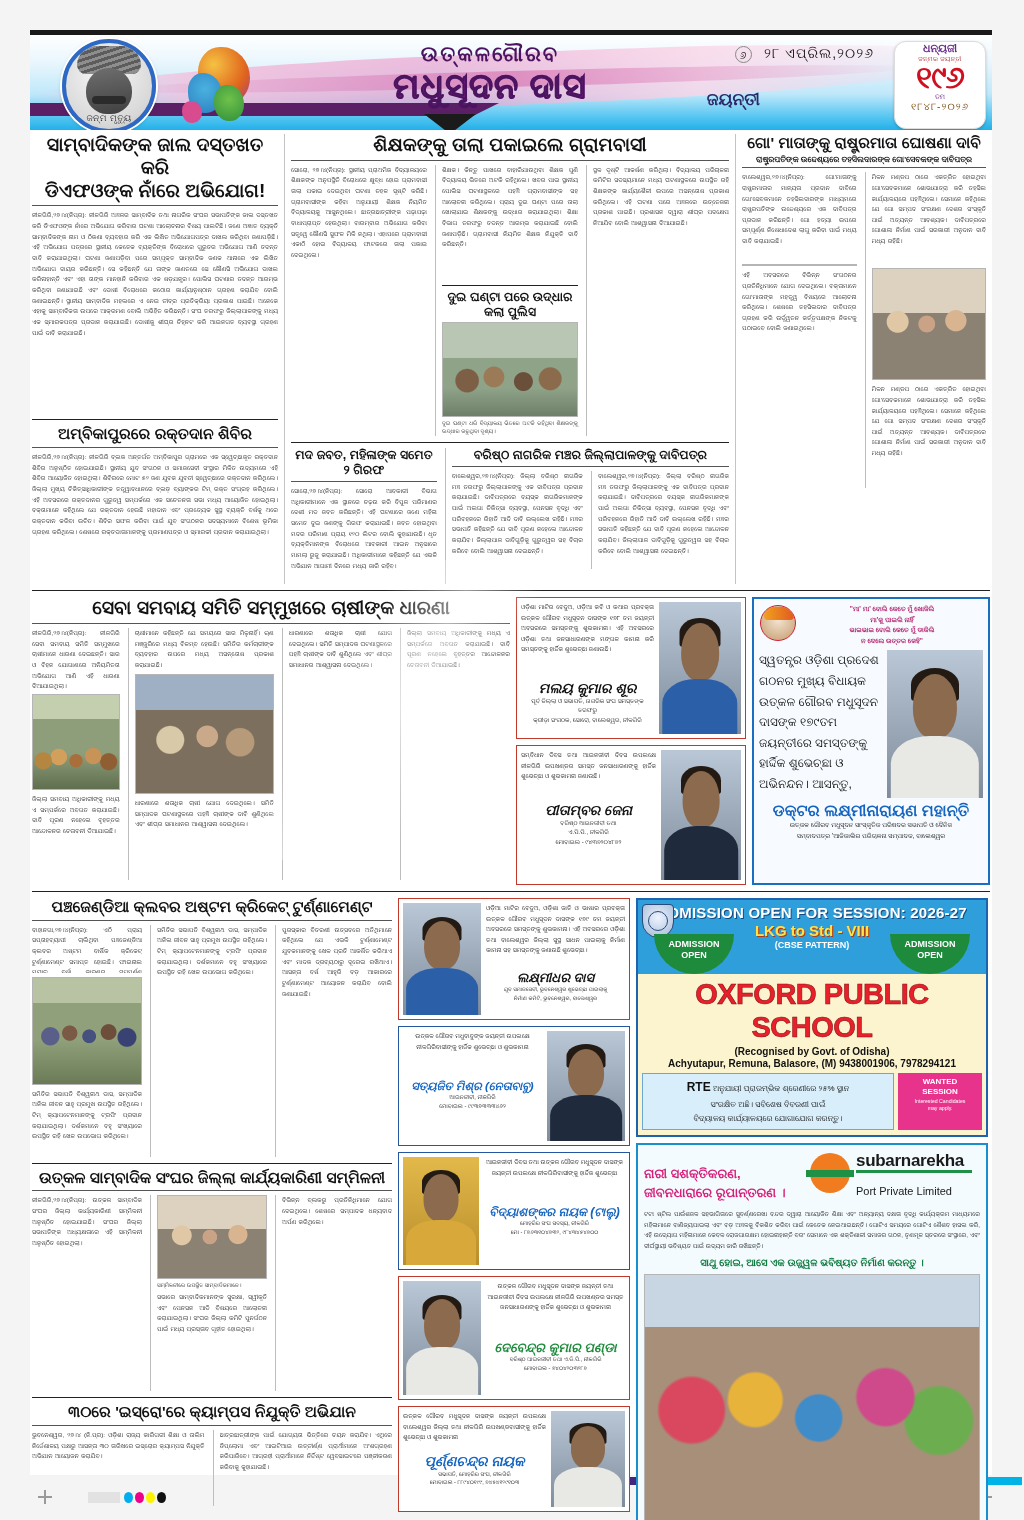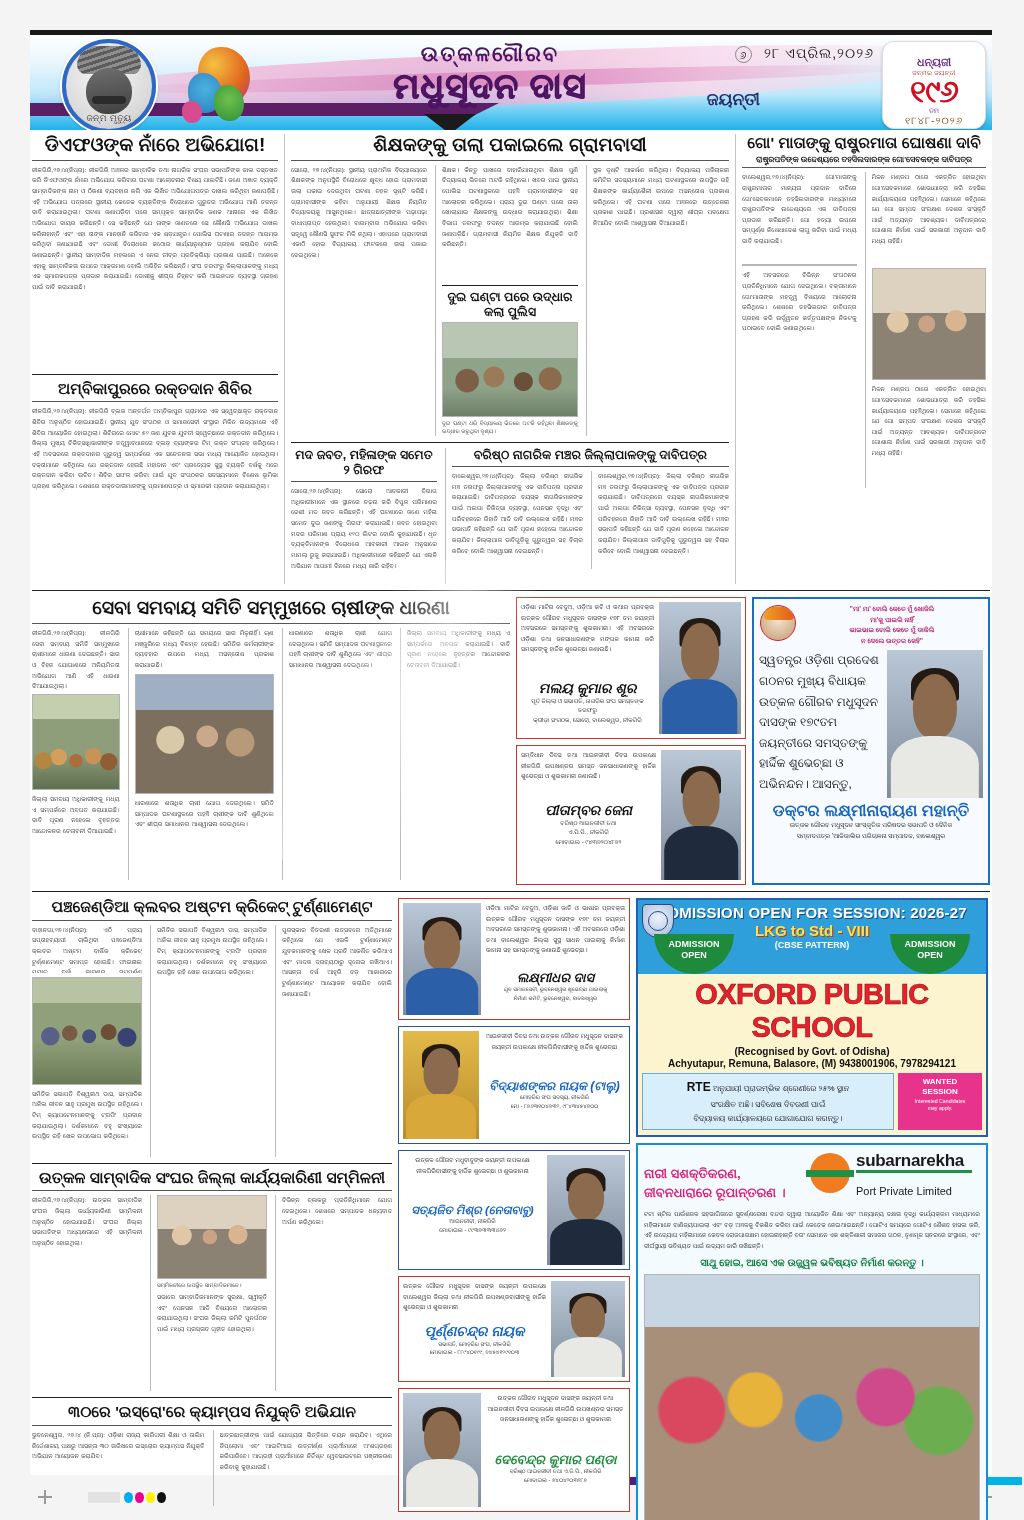--- a/index.html
+++ b/index.html
@@ -60,22 +60,22 @@
   .mh-map { position:absolute; left:150px; top:8px; width:90px; height:84px; }
   .mh-map .blob { position:absolute; border-radius:44% 56% 48% 52%; }
   .mh-title-wrap { position:absolute; left:250px; top:8px; width:420px; text-align:center; }
   .mh-kicker { font-size:21px; color:#4b1460; font-weight:bold; letter-spacing:2px; line-height:1; }
   .mh-main { font-size:35px; font-weight:bold; letter-spacing:1px; line-height:1.15; margin-top:2px;
     color:#6d1a78; -webkit-text-stroke:1px #4b1460; }
   .mh-sub { position:absolute; right:-60px; bottom:-4px; font-size:17px; color:#2a2a6a; font-weight:bold; }
   .mh-date { position:absolute; right:118px; top:10px; font-size:14px; color:#1b1b1b; letter-spacing:1px; }
   .mh-date .circ { display:inline-block; width:17px; height:17px; border:1px solid #888; border-radius:50%;
      text-align:center; line-height:16px; font-size:11px; margin-right:12px; vertical-align:middle; }
-  .mh-logo { position:absolute; right:6px; top:6px; width:104px; height:88px; background:#fff;
-    border-radius:12px; border:1px solid #ddd; text-align:center; padding-top:14px; box-shadow:0 1px 3px rgba(0,0,0,.2);}
+  .mh-logo { position:absolute; right:6px; top:6px; width:92px; height:88px; background:#fff;
+    border-radius:12px; border:1px solid #ddd; text-align:center; padding-top:0; box-shadow:0 1px 3px rgba(0,0,0,.2);}
   .mh-logo .l1 { font-size:11px; color:#6a2c88; font-weight:bold; }
   .mh-logo .l2 { font-size:6.5px; color:#b03030; letter-spacing:.3px; }
   .mh-logo .l3 { font-size:31px; color:#cf1020; font-weight:bold; line-height:.95; letter-spacing:-1px; }
   .mh-logo .l4 { font-size:7px; color:#6a2c88; margin-top:1px; }
   .mh-logo .l5 { font-size:10px; color:#7a4a10; letter-spacing:1px; }
 
   
   .hl { font-weight:bold; color:#111; text-align:center; line-height:1.2; }
   .hl-xl { font-size:19px; }
   .hl-lg { font-size:19px; }
@@ -282,20 +282,21 @@
         <div class="l4">ତମ</div>
         <div class="l5">୧୮୪୮-୨୦୨୬</div>
       </div>
     </div>
 
     <div style="height:4px"></div>
 
     <div style="display:flex; gap:0; padding:0 2px;">
 
       <div style="width:252px; padding-right:6px;">
+        <div class="hl hl-lg">ସାମ୍ବାଦିକଙ୍କ ଜାଲ ଦସ୍ତଖତ କରି</div>
         <div class="hl hl-lg">ଡିଏଫଓଙ୍କ ନାଁରେ ଅଭିଯୋଗ!</div>
         <div class="rule-thin"></div>
         <div class="body-odia" style="height:205px; overflow:hidden;">ନୀଳଗିରି,୨୭।୪(ନିପ୍ର): ନୀଳଗିରି ଅଞ୍ଚଳର ସାମ୍ବାଦିକ ତଥା ନାଗରିକ ସଂଘର ସଭାପତିଙ୍କ ଜାଲ ଦସ୍ତଖତ କରି ଡିଏଫଓଙ୍କ ନାଁରେ ଅଭିଯୋଗ କରିବାର ଘଟଣା ଆଲୋଚନାର ବିଷୟ ପାଲଟିଛି। ଜଣେ ଅଜ୍ଞାତ ବ୍ୟକ୍ତି ସାମ୍ବାଦିକଙ୍କ ନାମ ଓ ଠିକଣା ବ୍ୟବହାର କରି ଏକ ଲିଖିତ ଅଭିଯୋଗପତ୍ର ଦାଖଲ କରିଥିବା ଜଣାପଡ଼ିଛି। ଏହି ଅଭିଯୋଗ ପତ୍ରରେ ସ୍ଥାନୀୟ କେତେକ ବ୍ୟକ୍ତିଙ୍କ ବିରୋଧରେ ଗୁରୁତର ଅଭିଯୋଗ ଆଣି ତଦନ୍ତ ଦାବି କରାଯାଇଥିଲା। ଘଟଣା ଜଣାପଡ଼ିବା ପରେ ସମ୍ପୃକ୍ତ ସାମ୍ବାଦିକ ଜଣକ ଥାନାରେ ଏକ ଲିଖିତ ଅଭିଯୋଗ ଦାୟର କରିଛନ୍ତି। ସେ କହିଛନ୍ତି ଯେ ତାଙ୍କ ଜାଣତରେ ସେ କୌଣସି ଅଭିଯୋଗ ଦାଖଲ କରିନାହାନ୍ତି ଏବଂ ଏହା ତାଙ୍କ ମାନହାନି କରିବାର ଏକ ଷଡ଼ଯନ୍ତ୍ର। ପୋଲିସ ଘଟଣାର ତଦନ୍ତ ଆରମ୍ଭ କରିଥିବା ଜଣାଯାଇଛି ଏବଂ ଦୋଷୀ ବିରୋଧରେ କଠୋର କାର୍ଯ୍ୟାନୁଷ୍ଠାନ ଗ୍ରହଣ କରାଯିବ ବୋଲି ଜଣାଇଛନ୍ତି। ସ୍ଥାନୀୟ ସାମ୍ବାଦିକ ମହଲରେ ଏ ନେଇ ତୀବ୍ର ପ୍ରତିକ୍ରିୟା ପ୍ରକାଶ ପାଇଛି। ଅନେକେ ଏହାକୁ ସାମ୍ବାଦିକତା ଉପରେ ଆକ୍ରମଣ ବୋଲି ଅଭିହିତ କରିଛନ୍ତି। ସଂଘ ତରଫରୁ ଜିଲ୍ଲାପାଳଙ୍କୁ ମଧ୍ୟ ଏକ ସ୍ମାରକପତ୍ର ପ୍ରଦାନ କରାଯାଇଛି। ଦୋଷୀକୁ ଶୀଘ୍ର ଚିହ୍ନଟ କରି ଆଇନଗତ ବ୍ୟବସ୍ଥା ଗ୍ରହଣ ପାଇଁ ଦାବି କରାଯାଇଛି।</div>
 
         <div class="rule"></div>
         <div class="hl hl-md" style="margin-top:3px;">ଅମ୍ବିକାପୁରରେ ରକ୍ତଦାନ ଶିବିର</div>
         <div class="rule-thin"></div>
         <div class="body-odia" style="height:118px; overflow:hidden;">ନୀଳଗିରି,୨୭।୪(ନିପ୍ର): ନୀଳଗିରି ବ୍ଲକ ଅନ୍ତର୍ଗତ ଅମ୍ବିକାପୁର ଗ୍ରାମରେ ଏକ ସ୍ୱେଚ୍ଛାକୃତ ରକ୍ତଦାନ ଶିବିର ଅନୁଷ୍ଠିତ ହୋଇଯାଇଛି। ସ୍ଥାନୀୟ ଯୁବ ସଂଗଠନ ଓ ସମାଜସେବୀ ସଂସ୍ଥାର ମିଳିତ ଉଦ୍ୟମରେ ଏହି ଶିବିର ଆୟୋଜିତ ହୋଇଥିଲା। ଶିବିରରେ ମୋଟ ୫୨ ଜଣ ଯୁବକ ଯୁବତୀ ସ୍ୱେଚ୍ଛାରେ ରକ୍ତଦାନ କରିଥିଲେ। ଜିଲ୍ଲା ମୁଖ୍ୟ ଚିକିତ୍ସାଧିକାରୀଙ୍କ ତତ୍ତ୍ୱାବଧାନରେ ବ୍ଲଡ଼ ବ୍ୟାଙ୍କର ଟିମ୍ ରକ୍ତ ସଂଗ୍ରହ କରିଥିଲେ। ଏହି ଅବସରରେ ରକ୍ତଦାନର ଗୁରୁତ୍ୱ ସମ୍ପର୍କରେ ଏକ ସଚେତନତା ସଭା ମଧ୍ୟ ଆୟୋଜିତ ହୋଇଥିଲା। ବକ୍ତାମାନେ କହିଥିଲେ ଯେ ରକ୍ତଦାନ ହେଉଛି ମହାଦାନ ଏବଂ ପ୍ରତ୍ୟେକ ସୁସ୍ଥ ବ୍ୟକ୍ତି ବର୍ଷକୁ ଥରେ ରକ୍ତଦାନ କରିବା ଉଚିତ। ଶିବିର ସଫଳ କରିବା ପାଇଁ ଯୁବ ସଂଗଠନର ସଦସ୍ୟମାନେ ବିଶେଷ ଭୂମିକା ଗ୍ରହଣ କରିଥିଲେ। ଶେଷରେ ରକ୍ତଦାତାମାନଙ୍କୁ ପ୍ରମାଣପତ୍ର ଓ ସ୍ମାରକୀ ପ୍ରଦାନ କରାଯାଇଥିଲା।</div>
       </div>
 
@@ -501,73 +502,73 @@
               <div class="bd"></div>
           </div>
           <div style="flex:1;">
             <div class="ad-text" style="height:66px; overflow:hidden;">ଓଡ଼ିଆ ମାଟିର ବେଦୁଅ, ଓଡ଼ିଶା ଜାତି ଓ ଭାଷାର ପ୍ରବକ୍ତା ଉତ୍କଳ ଗୌରବ ମଧୁସୂଦନ ଦାସଙ୍କ ୧୭୯ ତମ ଜୟନ୍ତୀ ଅବସରରେ ସମସ୍ତଙ୍କୁ ଶୁଭକାମନା। ଏହି ଅବସରରେ ଓଡ଼ିଶା ତଥା ବାଲେଶ୍ୱର ଜିଲ୍ଲା ସୁସ୍ଥ ସାଧନ ପାଇଲାକୁ ନିର୍ମାଣ କାମନା ସହ ସମସ୍ତଙ୍କୁ ଜଣାଉଛି ଶୁଭେଚ୍ଛା।</div>
             <div class="ad-name" style="font-size:13px; color:#111; margin-top:2px;">ଲକ୍ଷ୍ମୀଧର ଦାସ</div>
             <div class="ad-role" style="white-space:pre-line; font-size:5.4px;">ଯୁବ ସମାଜସେବୀ, ଭୁବନେଶ୍ୱର ଶୁଭେଚ୍ଛା ପାଇଲାକୁ
 ନିର୍ମାଣ କମିଟି, ଭୁବନେଶ୍ୱର, ବାଲେଶ୍ୱର</div>
           </div>
         </div>
 
-        <div class="adcard blue" style="height:118px; margin-top:6px; display:flex; gap:5px;">
-          <div class="portrait" style="width:76px; background:linear-gradient(180deg,#e2b94a,#b98d2c);">
-            <div class="hair"></div>
-              <div class="hd"></div>
-              <div class="bd" style="background:#d8a93a;"></div>
-          </div>
-          <div style="flex:1;">
-            <div class="ad-text" style="height:46px; overflow:hidden; text-align:center;">ଆଇନଜୀବୀ ଦିବସ ତଥା ଉତ୍କଳ ଗୌରବ ମଧୁସୂଦନ ଦାସଙ୍କ ଜୟନ୍ତୀ ଉପଲକ୍ଷେ ନୀଳଗିରିବାସୀଙ୍କୁ ହାର୍ଦ୍ଦିକ ଶୁଭେଚ୍ଛା</div>
-            <div class="ad-name" style="font-size:12px; color:#1565c0; margin-top:3px;">ବିଦ୍ୟାଶଙ୍କର ନାୟକ (ଟାଲୁ)</div>
-            <div class="ad-role" style="white-space:pre-line; font-size:5.6px;">ମୋହରିର ସଂଘ ସଦସ୍ୟ, ନୀଳଗିରି
-ମୋ - ୮୭୬୩୧୦୪୭୩୨, ୯୮୪୩୪୫୪୭୦୦</div>
-          </div>
-        </div>
-
         <div class="adcard blue" style="height:120px; margin-top:6px; display:flex; gap:5px;">
           <div style="flex:1;">
             <div class="ad-text" style="height:46px; overflow:hidden; text-align:center;">ଉତ୍କଳ ଗୌରବ ମଧୁବାବୁଙ୍କ ଜୟନ୍ତୀ ଉପଲକ୍ଷେ ନୀଳଗିରିବାସୀଙ୍କୁ ହାର୍ଦ୍ଦିକ ଶୁଭେଚ୍ଛା ଓ ଶୁଭକାମନା</div>
             <div class="ad-name" style="font-size:11.5px; color:#1565c0; margin-top:3px;">ସତ୍ୟଜିତ ମିଶ୍ର (ନେତାବାବୁ)</div>
             <div class="ad-role" style="white-space:pre-line; font-size:5.8px;">ଆଇନଜୀବୀ, ନୀଳଗିରି
 ମୋବାଇଲ - ୯୯୩୭୩୩୩୪୬୨</div>
           </div>
           <div class="portrait suit" style="width:78px;">
             <div class="hair"></div>
               <div class="hd"></div>
               <div class="bd"></div>
           </div>
         </div>
 
+        <div class="adcard blue" style="height:118px; margin-top:6px; display:flex; gap:5px;">
+          <div class="portrait" style="width:76px; background:linear-gradient(180deg,#e2b94a,#b98d2c);">
+            <div class="hair"></div>
+              <div class="hd"></div>
+              <div class="bd" style="background:#d8a93a;"></div>
+          </div>
+          <div style="flex:1;">
+            <div class="ad-text" style="height:46px; overflow:hidden; text-align:center;">ଆଇନଜୀବୀ ଦିବସ ତଥା ଉତ୍କଳ ଗୌରବ ମଧୁସୂଦନ ଦାସଙ୍କ ଜୟନ୍ତୀ ଉପଲକ୍ଷେ ନୀଳଗିରିବାସୀଙ୍କୁ ହାର୍ଦ୍ଦିକ ଶୁଭେଚ୍ଛା</div>
+            <div class="ad-name" style="font-size:12px; color:#1565c0; margin-top:3px;">ବିଦ୍ୟାଶଙ୍କର ନାୟକ (ଟାଲୁ)</div>
+            <div class="ad-role" style="white-space:pre-line; font-size:5.6px;">ମୋହରିର ସଂଘ ସଦସ୍ୟ, ନୀଳଗିରି
+ମୋ - ୮୭୬୩୧୦୪୭୩୨, ୯୮୪୩୪୫୪୭୦୦</div>
+          </div>
+        </div>
+
+        <div class="adcard" style="height:124px; margin-top:6px; display:flex; gap:5px;">
+          <div class="portrait white" style="width:78px;">
+            <div class="hair"></div>
+              <div class="hd"></div>
+              <div class="bd"></div>
+          </div>
+          <div style="flex:1;">
+            <div class="ad-text" style="height:58px; overflow:hidden; text-align:center;">ଉତ୍କଳ ଗୌରବ ମଧୁସୂଦନ ଦାସଙ୍କ ଜୟନ୍ତୀ ତଥା ଆଇନଜୀବୀ ଦିବସ ଉପଲକ୍ଷେ ନୀଳଗିରି ଉପଖଣ୍ଡର ସମସ୍ତ ଜନସାଧାରଣଙ୍କୁ ହାର୍ଦ୍ଦିକ ଶୁଭେଚ୍ଛା ଓ ଶୁଭକାମନା</div>
+            <div class="ad-name" style="font-size:13px; color:#1d8a3c; margin-top:2px;">ଦେବେନ୍ଦ୍ର କୁମାର ପଣ୍ଡା</div>
+            <div class="ad-role" style="white-space:pre-line; font-size:5.6px;">ବରିଷ୍ଠ ଆଇନଜୀବୀ ତଥା ଏ.ଡି.ପି., ନୀଳଗିରି
+ମୋବାଇଲ - ୭୪୦୪୨୦୩୨୮୭</div>
+          </div>
+        </div>
+
         <div class="adcard" style="height:106px; margin-top:6px; display:flex; gap:5px;">
           <div style="flex:1;">
             <div class="ad-text" style="height:40px; overflow:hidden;">ଉତ୍କଳ ଗୌରବ ମଧୁସୂଦନ ଦାସଙ୍କ ଜୟନ୍ତୀ ଉପଲକ୍ଷେ ବାଲେଶ୍ୱର ଜିଲ୍ଲା ତଥା ନୀଳଗିରି ଉପଖଣ୍ଡବାସୀଙ୍କୁ ହାର୍ଦ୍ଦିକ ଶୁଭେଚ୍ଛା ଓ ଶୁଭକାମନା</div>
             <div class="ad-name" style="font-size:14px; color:#1565c0; margin-top:3px;">ପୂର୍ଣ୍ଣଚନ୍ଦ୍ର ନାୟକ</div>
             <div class="ad-role" style="white-space:pre-line; font-size:5.6px;">ସଭାପତି, ମୋହରିର ସଂଘ, ନୀଳଗିରି
 ମୋବାଇଲ - ୮୮୯୪୦୧୯୯, ୭୪୫୪୧୨୯୧୦୩</div>
           </div>
           <div class="portrait white" style="width:74px;">
             <div class="hair"></div>
               <div class="hd"></div>
               <div class="bd"></div>
-          </div>
-        </div>
-
-        <div class="adcard" style="height:124px; margin-top:6px; display:flex; gap:5px;">
-          <div class="portrait white" style="width:78px;">
-            <div class="hair"></div>
-              <div class="hd"></div>
-              <div class="bd"></div>
-          </div>
-          <div style="flex:1;">
-            <div class="ad-text" style="height:58px; overflow:hidden; text-align:center;">ଉତ୍କଳ ଗୌରବ ମଧୁସୂଦନ ଦାସଙ୍କ ଜୟନ୍ତୀ ତଥା ଆଇନଜୀବୀ ଦିବସ ଉପଲକ୍ଷେ ନୀଳଗିରି ଉପଖଣ୍ଡର ସମସ୍ତ ଜନସାଧାରଣଙ୍କୁ ହାର୍ଦ୍ଦିକ ଶୁଭେଚ୍ଛା ଓ ଶୁଭକାମନା</div>
-            <div class="ad-name" style="font-size:13px; color:#1d8a3c; margin-top:2px;">ଦେବେନ୍ଦ୍ର କୁମାର ପଣ୍ଡା</div>
-            <div class="ad-role" style="white-space:pre-line; font-size:5.6px;">ବରିଷ୍ଠ ଆଇନଜୀବୀ ତଥା ଏ.ଡି.ପି., ନୀଳଗିରି
-ମୋବାଇଲ - ୭୪୦୪୨୦୩୨୮୭</div>
           </div>
         </div>
       </div>
 
       <div style="width:352px;">
 
         <div class="oxford">
           <div class="ox-top">
             <div class="ox-crest"></div>
             <div class="ox-l1">ADMISSION OPEN FOR SESSION: 2026-27</div>

